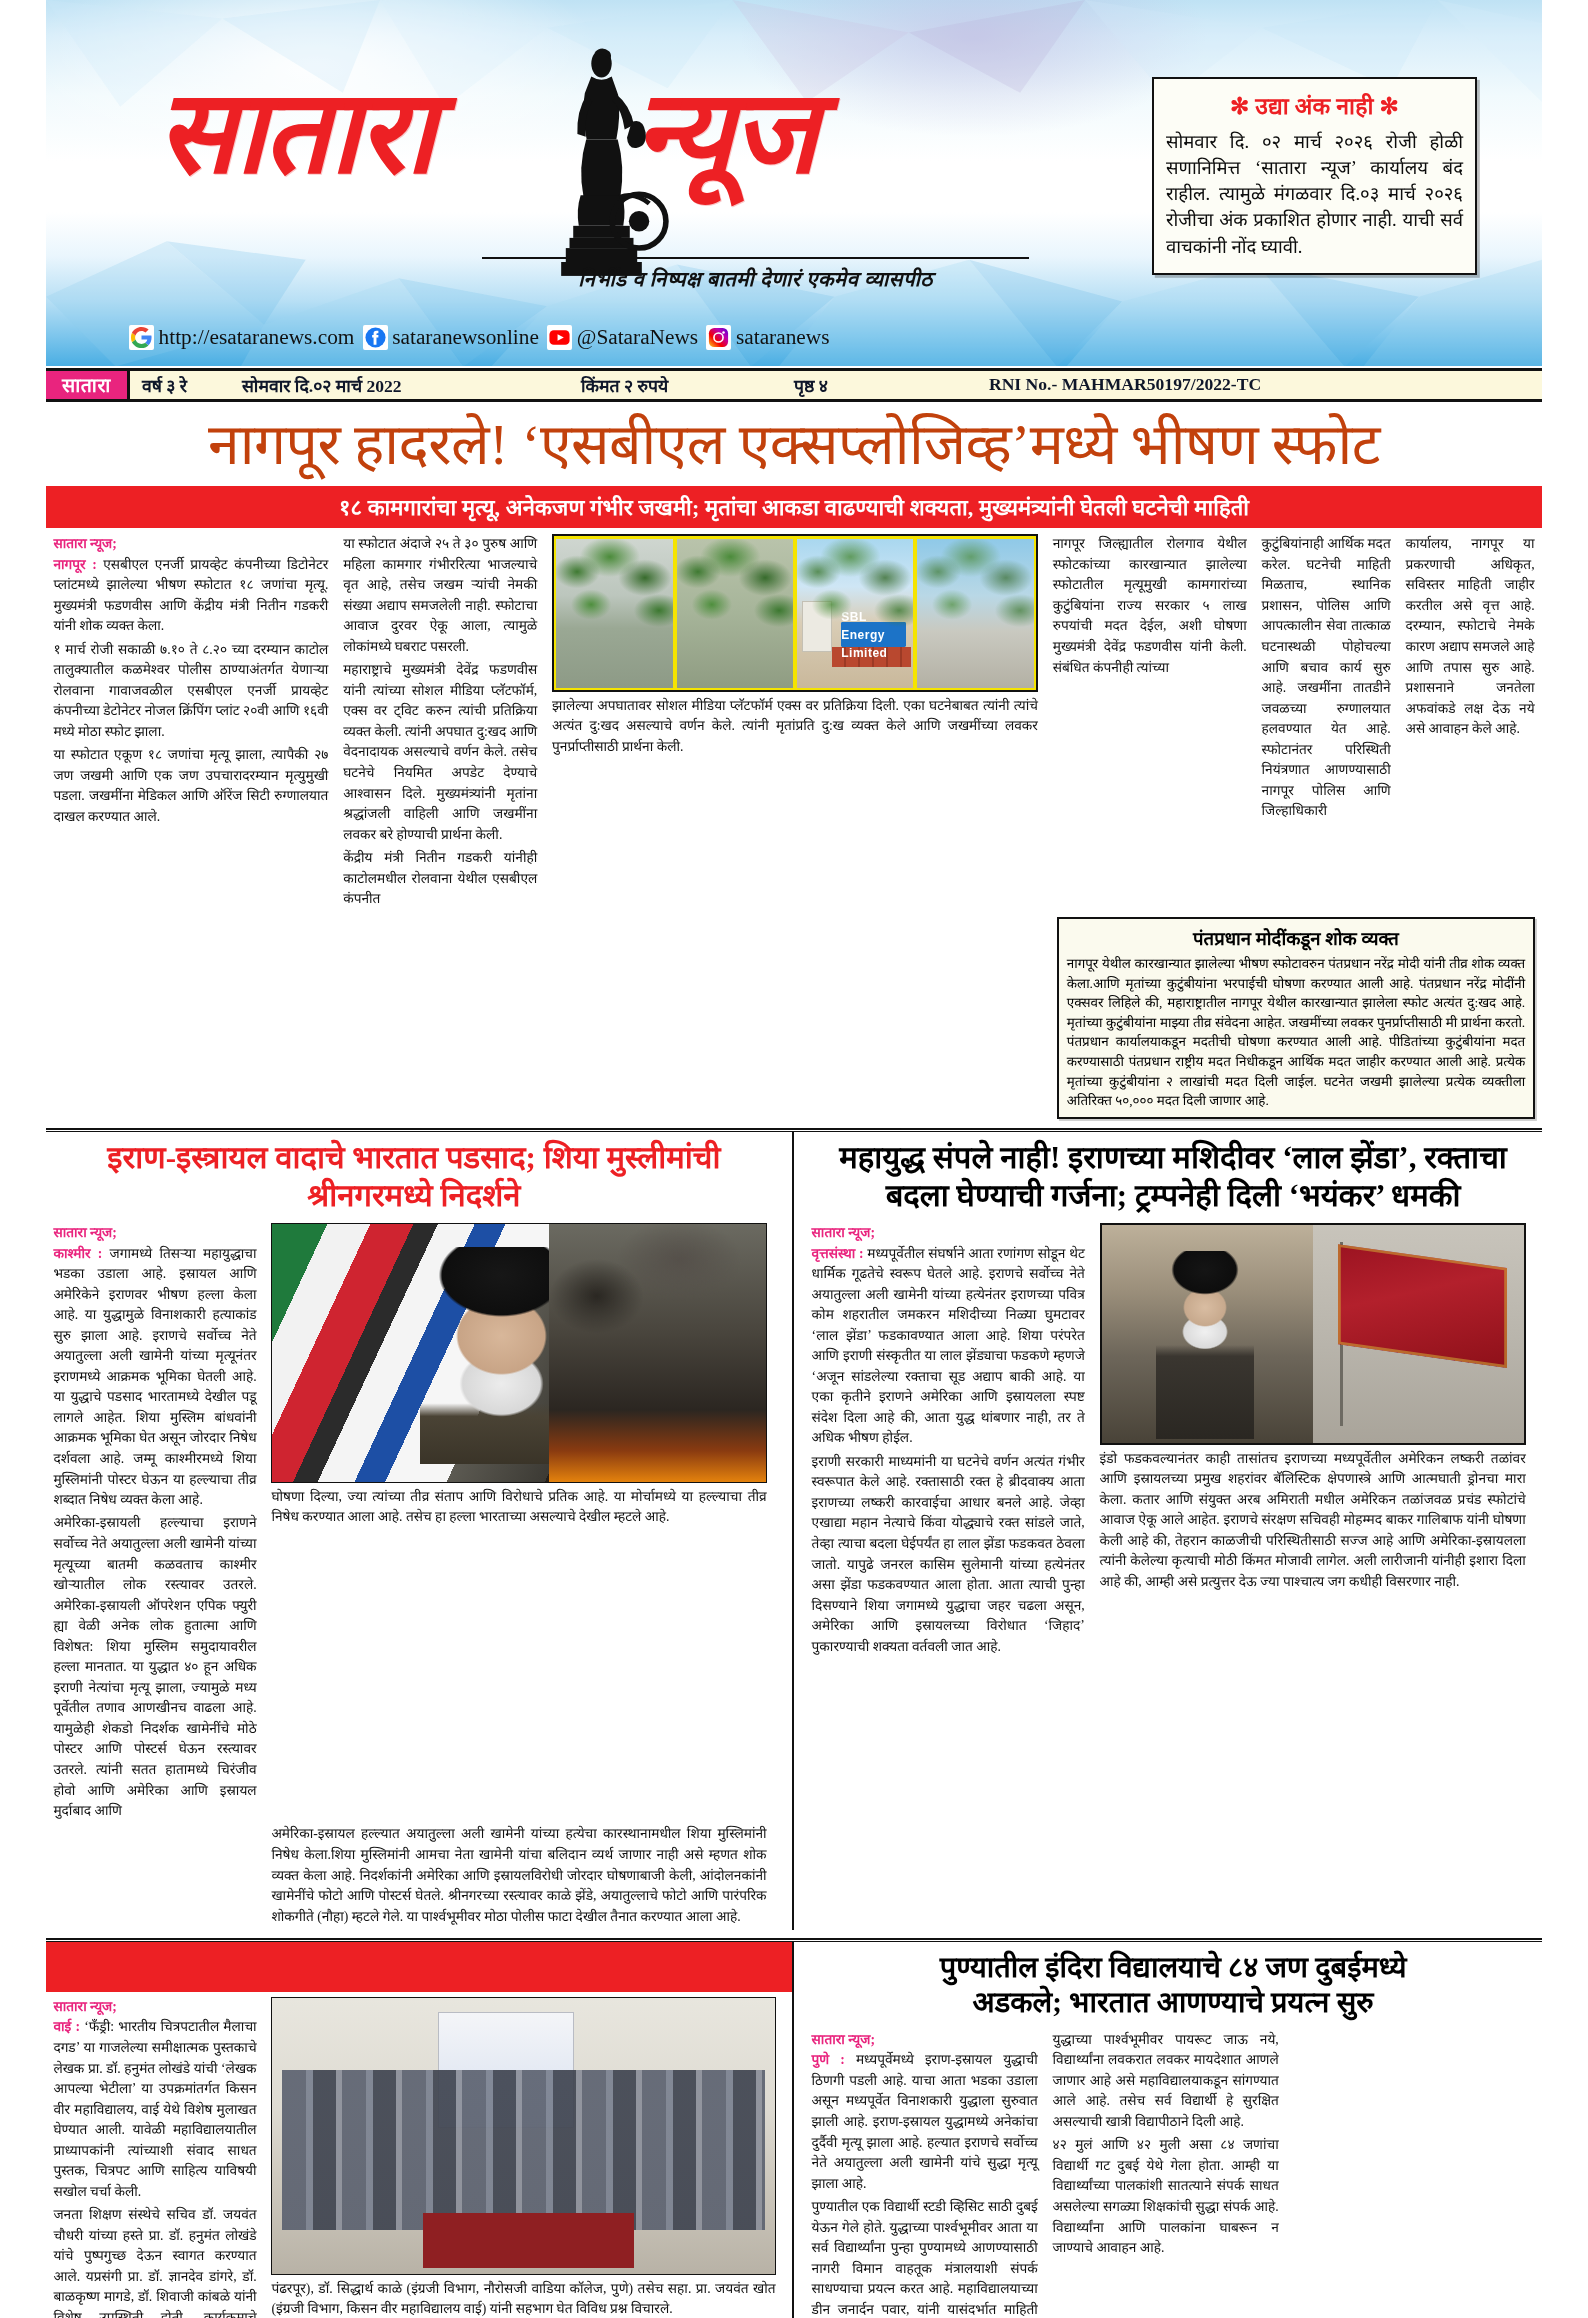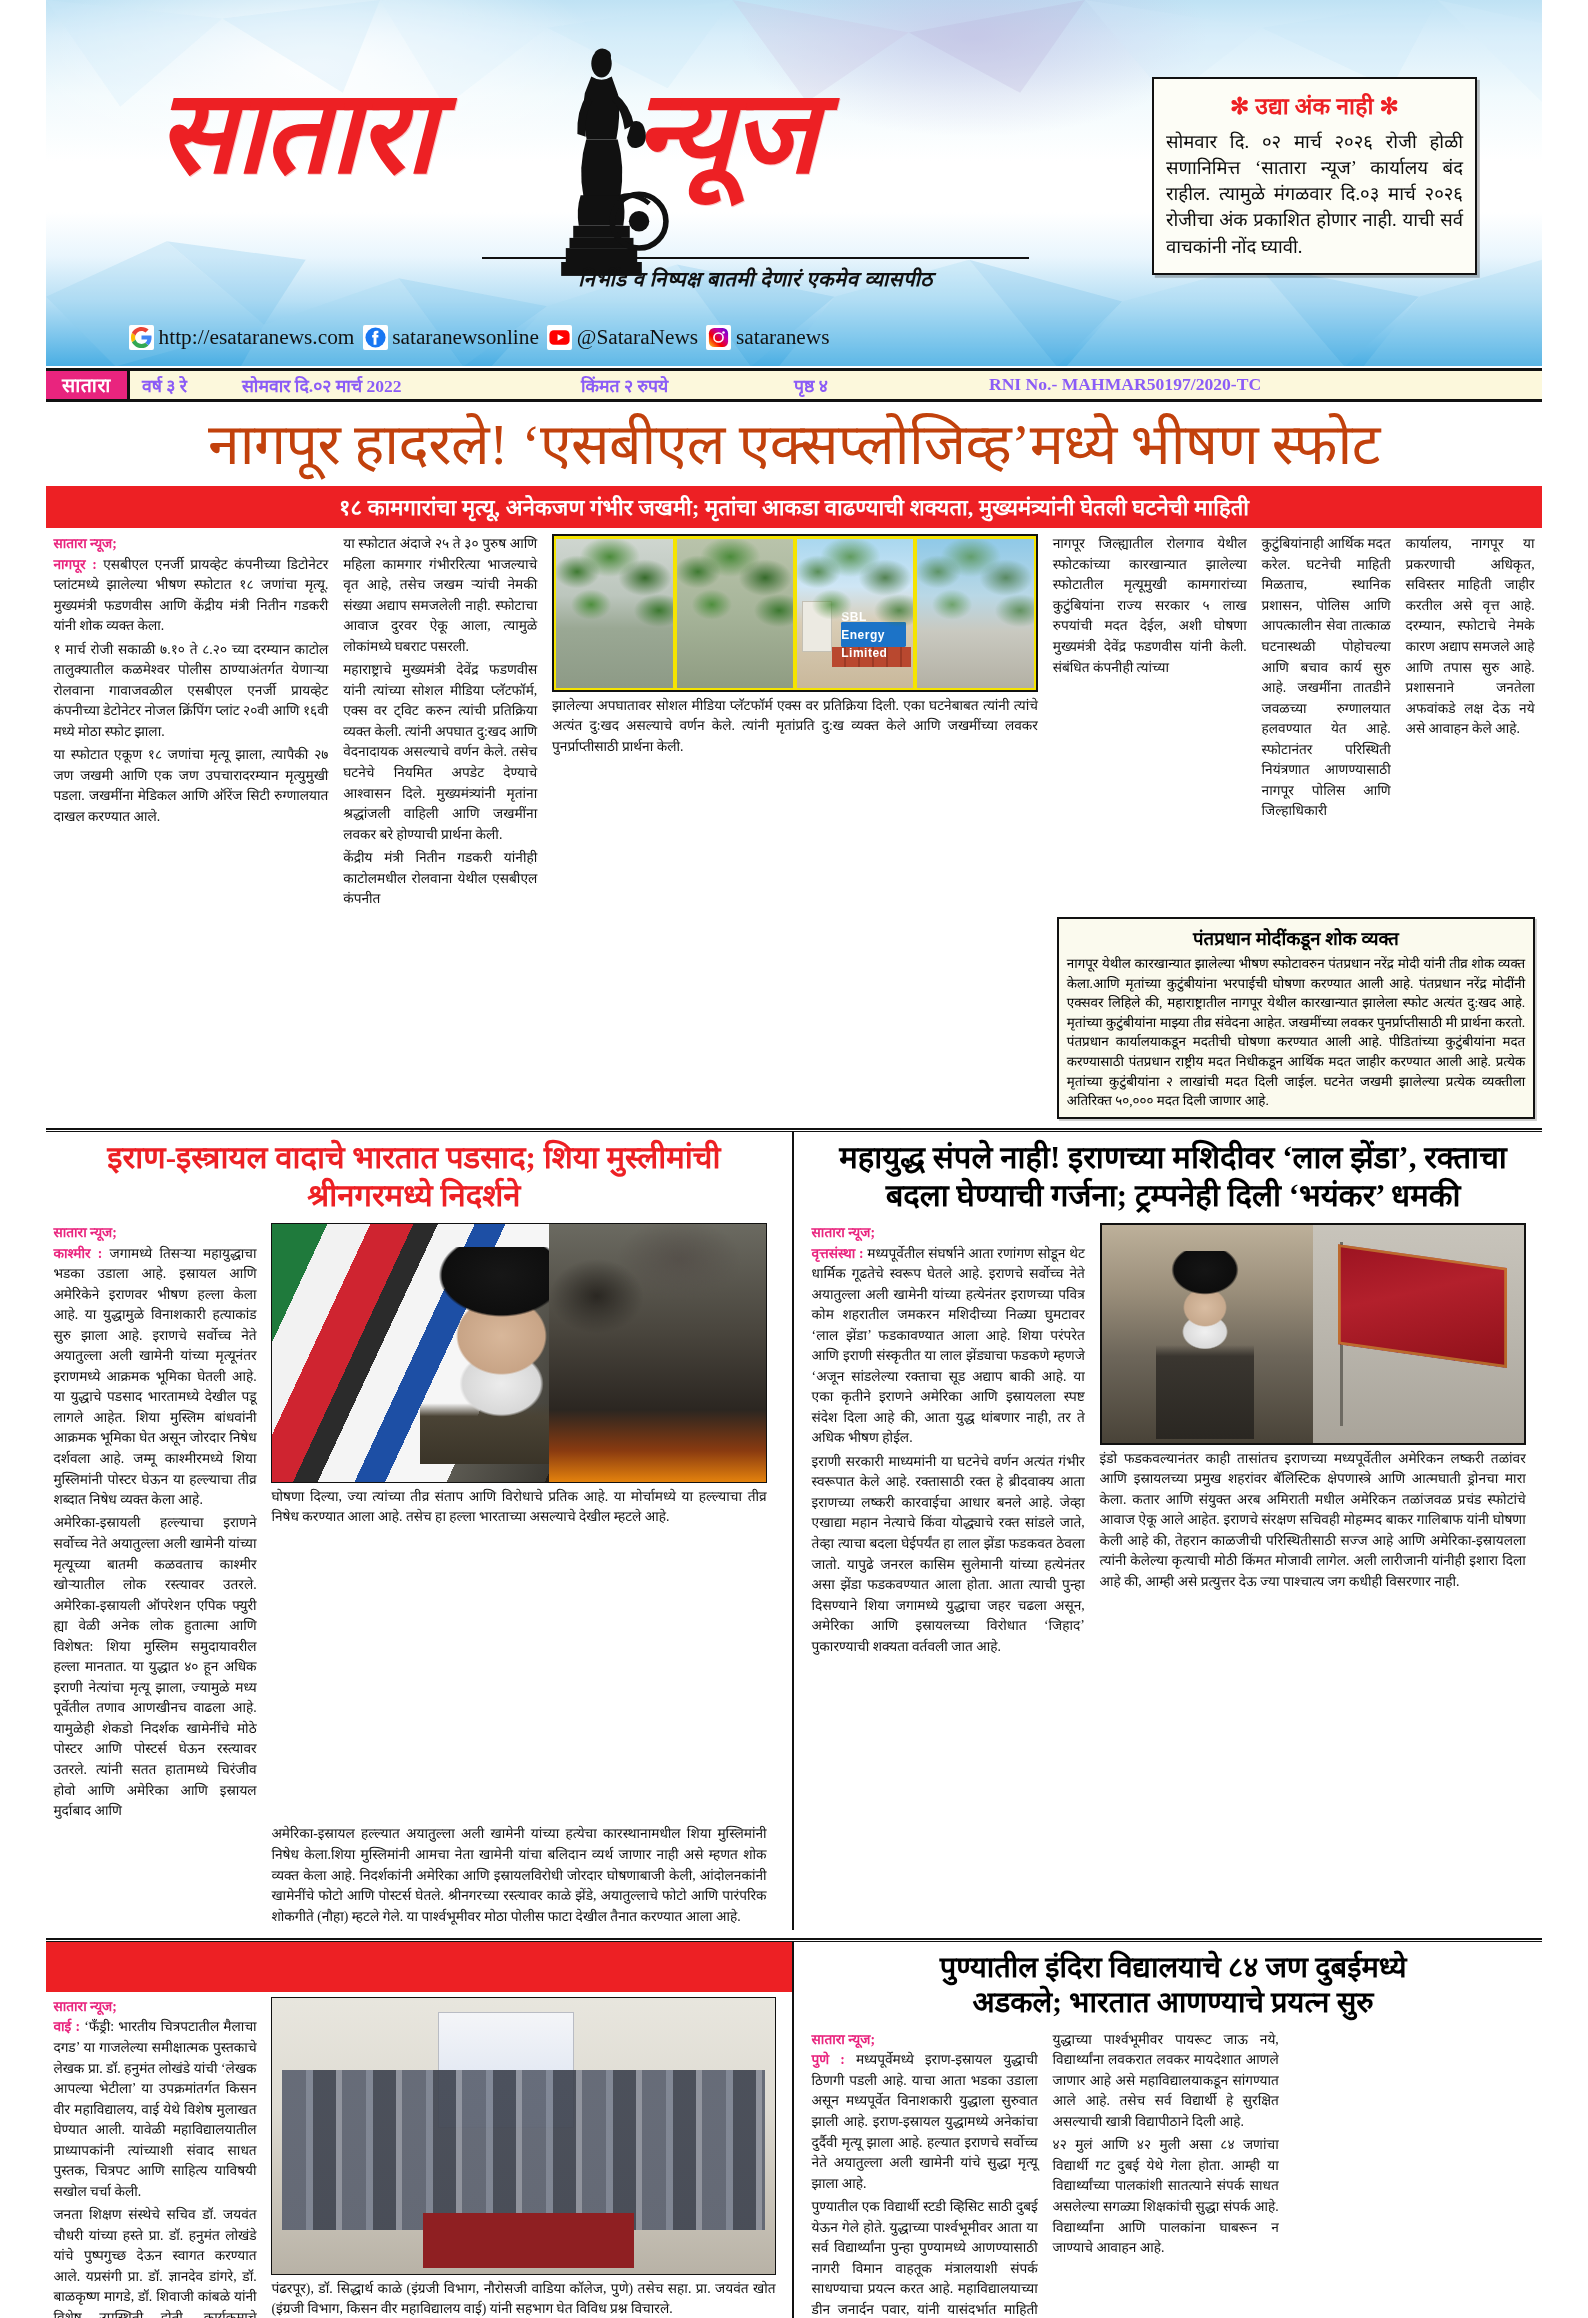--- a/index.html
+++ b/index.html
@@ -155,21 +155,21 @@
     display: flex; align-items: center;
     border-right: 3.2px solid #111;
     letter-spacing: 0.5px;
   }
   .infobar .fields {
     flex: 1;
     display: flex;
     align-items: center;
     font-size: 17.6px;
     font-weight: bold;
-    color: #8b5cf6;
+    color: #0f172a;
     padding: 0 12px;
     gap: 0;
   }
   .infobar .fields span { white-space: nowrap; }
   .f1 { width: 100px; }
   .f2 { width: 339px; }
   .f3 { width: 213px; }
   .f4 { width: 195px; }
   .f5 { }
 
@@ -525,21 +525,21 @@
     </div>
   </div>
 
   <div class="infobar">
     <div class="city">सातारा</div>
     <div class="fields">
       <span class="f1">वर्ष ३ रे</span>
       <span class="f2">सोमवार दि.०२ मार्च 2022</span>
       <span class="f3">किंमत २ रुपये</span>
       <span class="f4">पृष्ठ ४</span>
-      <span class="f5">RNI No.- MAHMAR50197/2020-TC</span>
+      <span class="f5">RNI No.- MAHMAR50197/2022-TC</span>
     </div>
   </div>
 
   <div class="lead-head">नागपूर हादरले! ‘एसबीएल एक्सप्लोजिव्ह’मध्ये भीषण स्फोट</div>
   <div class="lead-sub">१८ कामगारांचा मृत्यू, अनेकजण गंभीर जखमी; मृतांचा आकडा वाढण्याची शक्यता, मुख्यमंत्र्यांनी घेतली घटनेची माहिती</div>
 
   <div class="section">
     <div class="cols">
 
       <div class="col" style="width:290px;">

